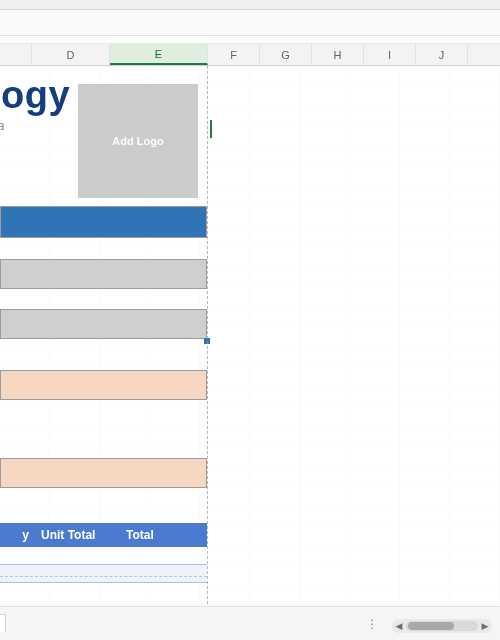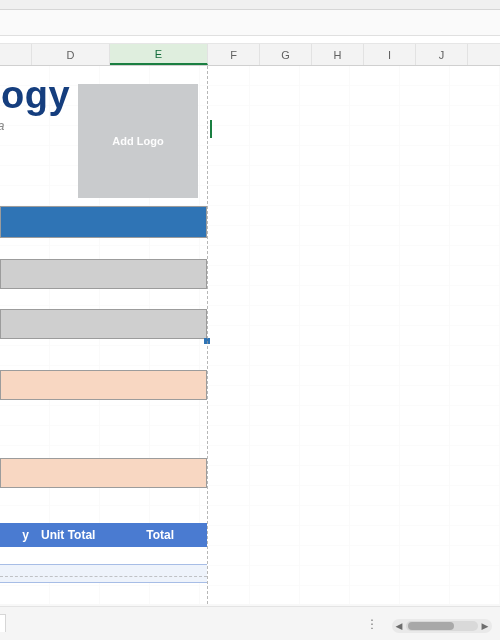--- a/index.html
+++ b/index.html
@@ -143,21 +143,21 @@
     background: #4a7bd1;
     color: #ffffff;
     font-size: 12px;
     font-weight: 700;
     display: flex;
     align-items: center;
   }
   .inv-table-head div { padding: 0 6px; }
   .col-qty   { width: 35px; text-align: right; }
   .col-price { width: 85px; text-align: left; }
-  .col-total { width: 60px; text-align: right; }
+  .col-total { width: 60px; text-align: left; }
 
   .inv-tbody {
     position: absolute;
     left: 0; top: 481px;
     width: 207px;
   }
   .datarow {
     height: 18px;
     border-bottom: 1px solid #a7bde6;
     background: #ffffff;

